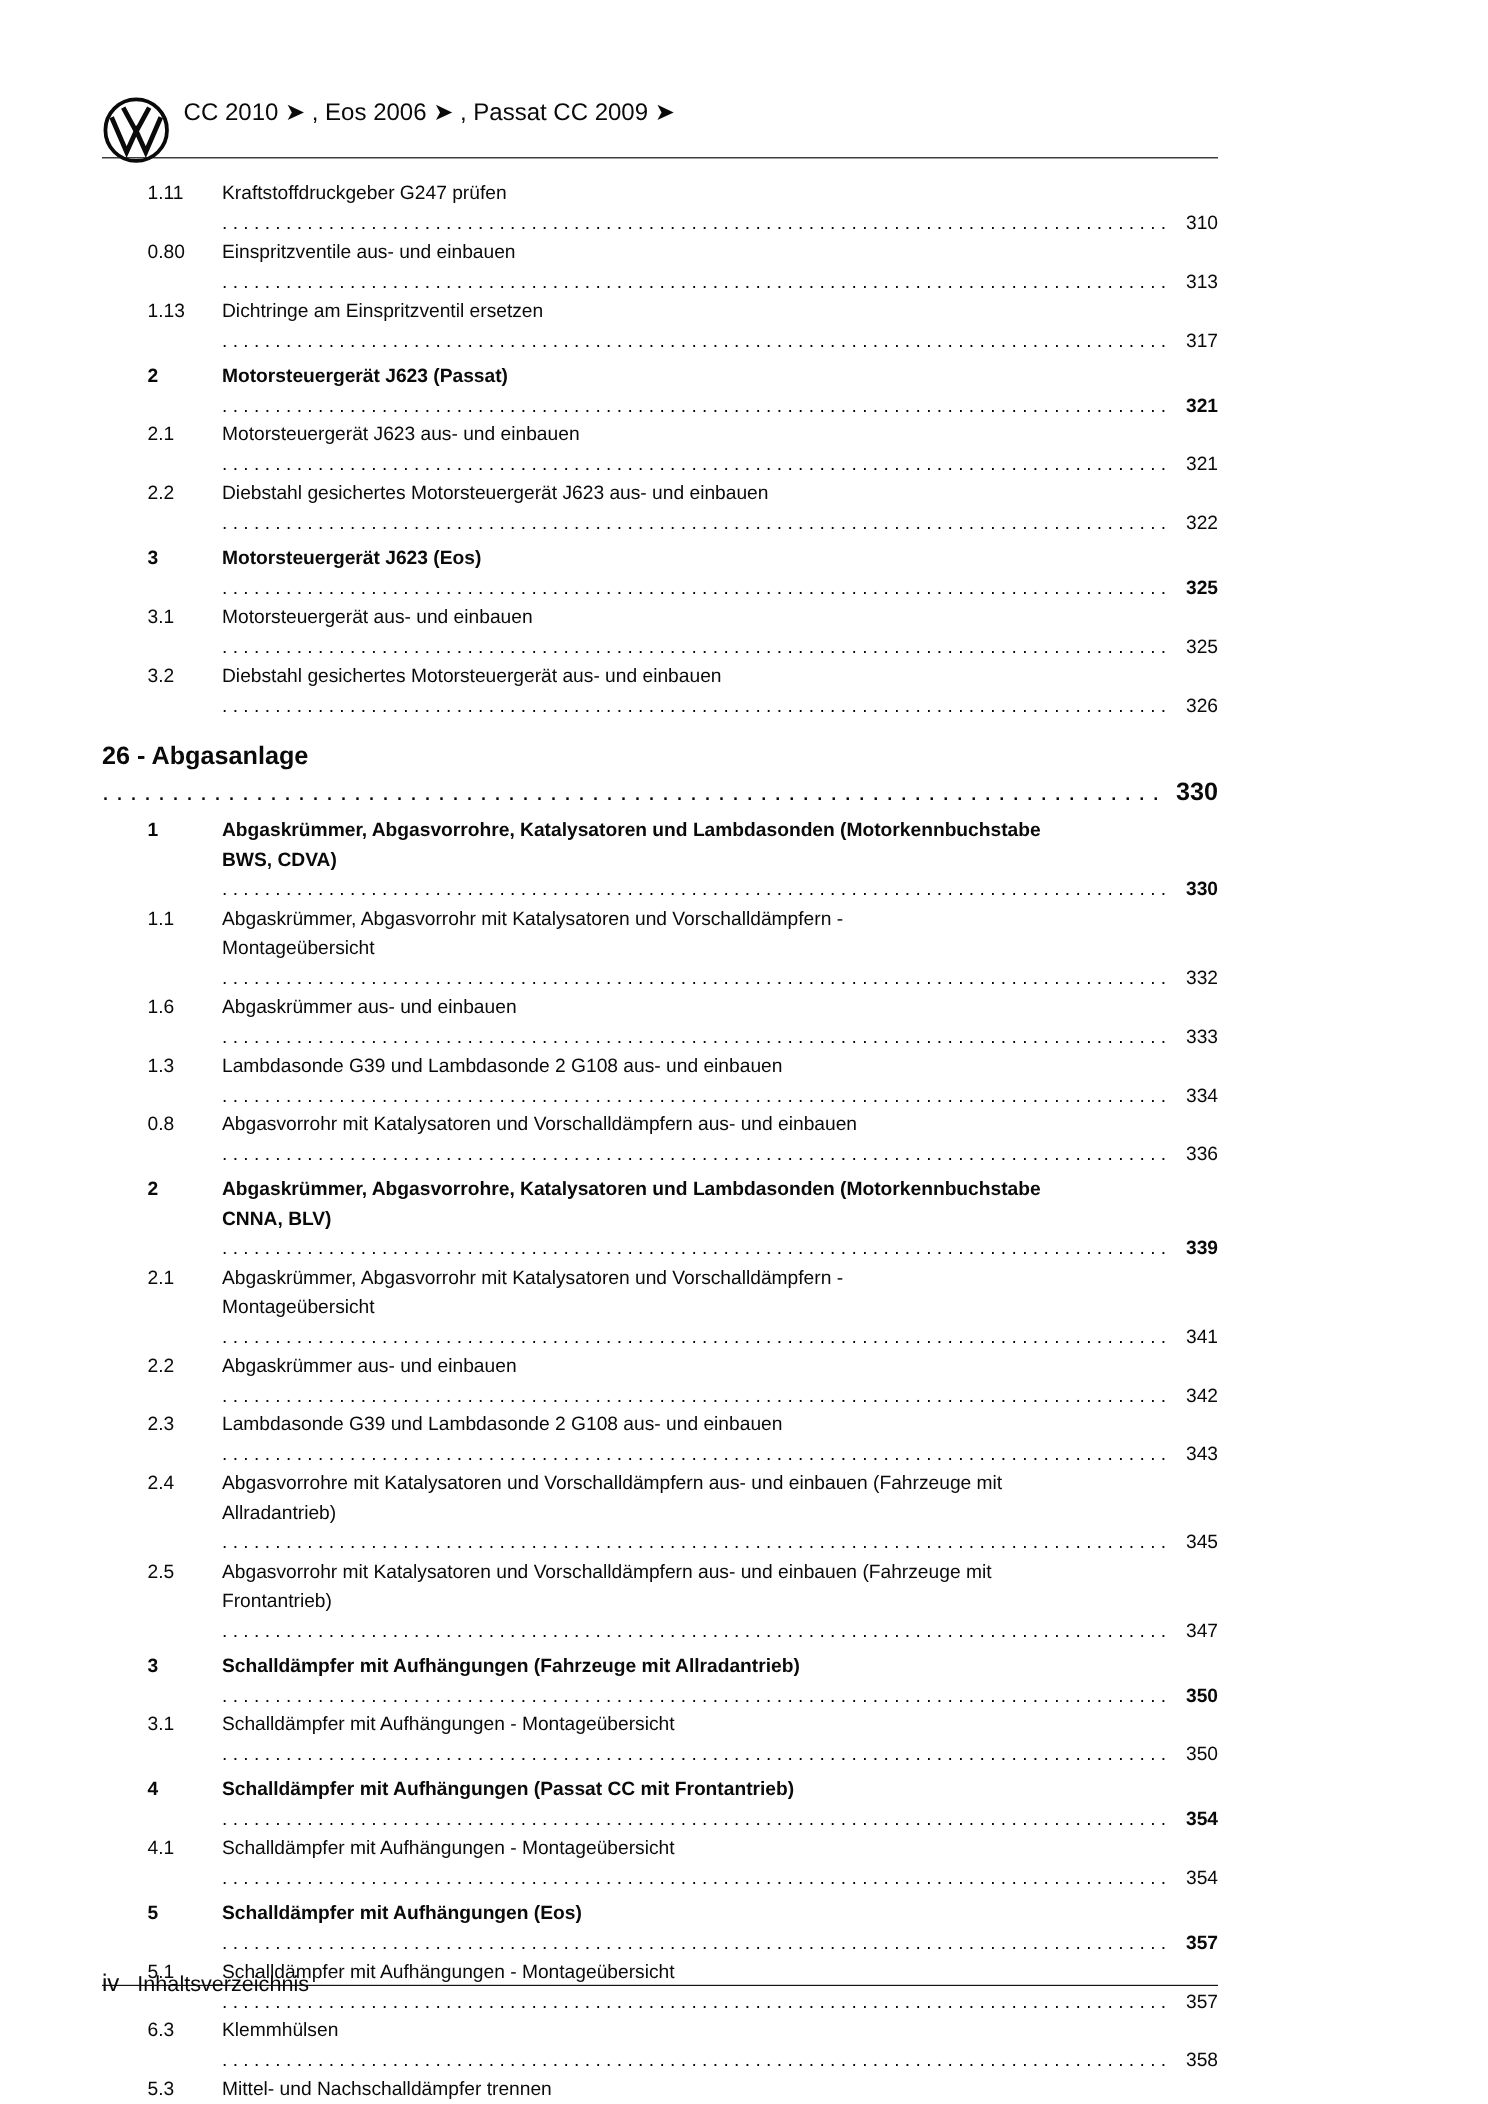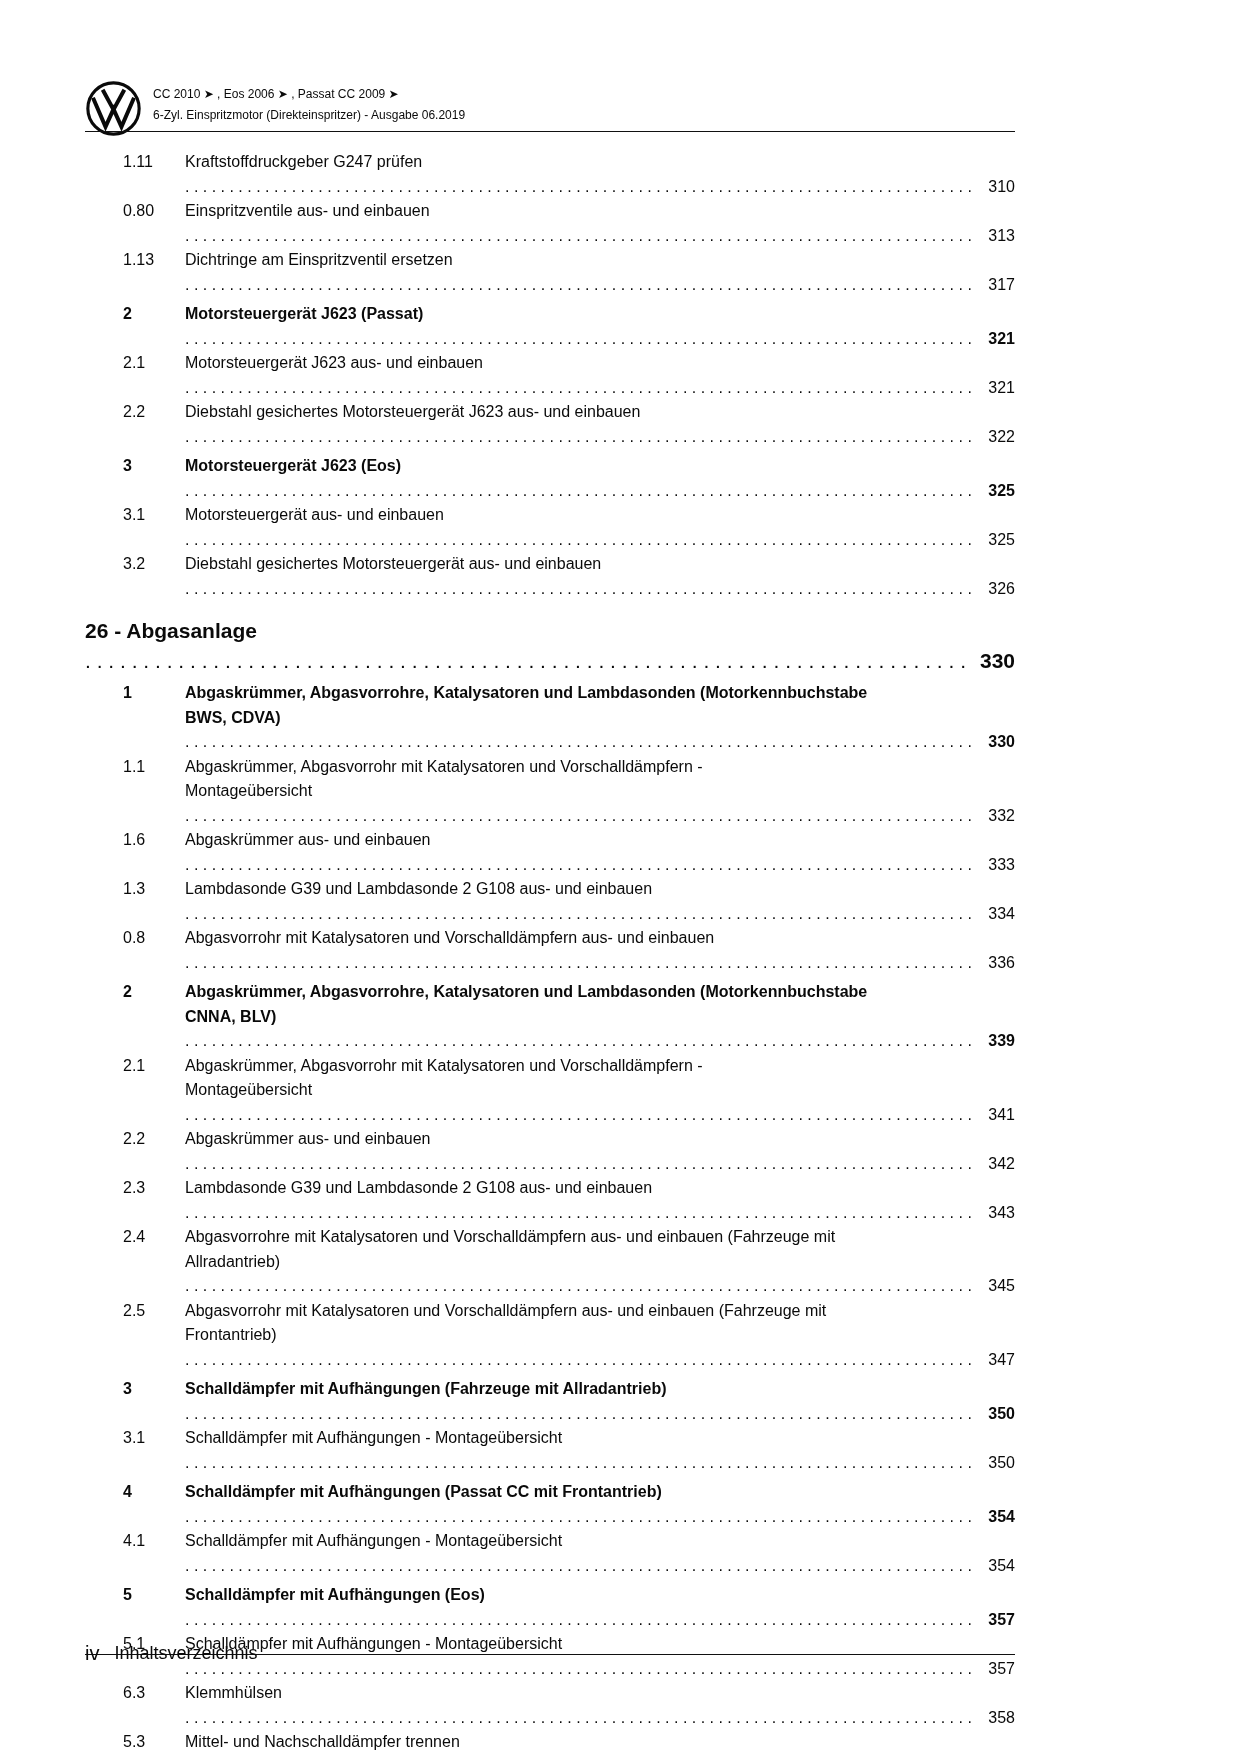--- a/index.html
+++ b/index.html
@@ -33,21 +33,21 @@
   }
   .vw-logo {
     width: 57px;
     height: 57px;
     flex: 0 0 57px;
   }
   .vw-logo svg { width: 100%; height: 100%; display: block; }
   .header-text {
     margin-left: 11px;
     padding-top: 4px;
-    font-size: 12px;
+    font-size: 20px;
     line-height: 21px;
     white-space: nowrap;
   }
   .header-rule {
     position: absolute;
     left: 85px;
     top: 131px;
     width: 930px;
     border: 0;
     border-top: 1.6px solid #111;
@@ -127,21 +127,20 @@
   <div class="page-header">
     <span class="vw-logo">
       <svg viewBox="0 0 100 100" aria-hidden="true">
         <circle cx="50" cy="50" r="45" fill="none" stroke="#0a0a0a" stroke-width="5.5"></circle>
         <path d="M31 17 L50 52 L69 17" fill="none" stroke="#0a0a0a" stroke-width="7" stroke-linecap="butt"></path>
         <path d="M14 31 L36 82 L50 51 L64 82 L86 31" fill="none" stroke="#0a0a0a" stroke-width="7" stroke-linecap="butt"></path>
       </svg>
     </span>
     <div class="header-text">
       <div>CC 2010 ➤ , Eos 2006 ➤ , Passat CC 2009 ➤</div>
-      <div>6-Zyl. Einspritzmotor (Direkteinspritzer) - Ausgabe 06.2019</div>
     </div>
   </div>
   <hr class="header-rule">
 
   <div class="toc">
       <div class="toc-row sub">
         <span class="toc-num">1.11</span>
         <span class="toc-body"><span class="toc-title">Kraftstoffdruckgeber G247 prüfen</span><span class="toc-dots" aria-hidden="true"> . . . . . . . . . . . . . . . . . . . . . . . . . . . . . . . . . . . . . . . . . . . . . . . . . . . . . . . . . . . . . . . . . . . . . . . . . . . . . . . . . . . . . . . . . . . . . . . . . . . . . . . . . . . . . . . . . . . . . . . . . . . . . . . . . . . . . . . . . . . . . . . . . . . . . . . . . . . . . . . . . . . . . . . . . . . . . . . . . . . . . . . . . . . . . . . . . . . . . . . . . . . . . . . . . . . . . . . . . . . . </span><span class="toc-page">310</span></span>
       </div>
       <div class="toc-row sub">

